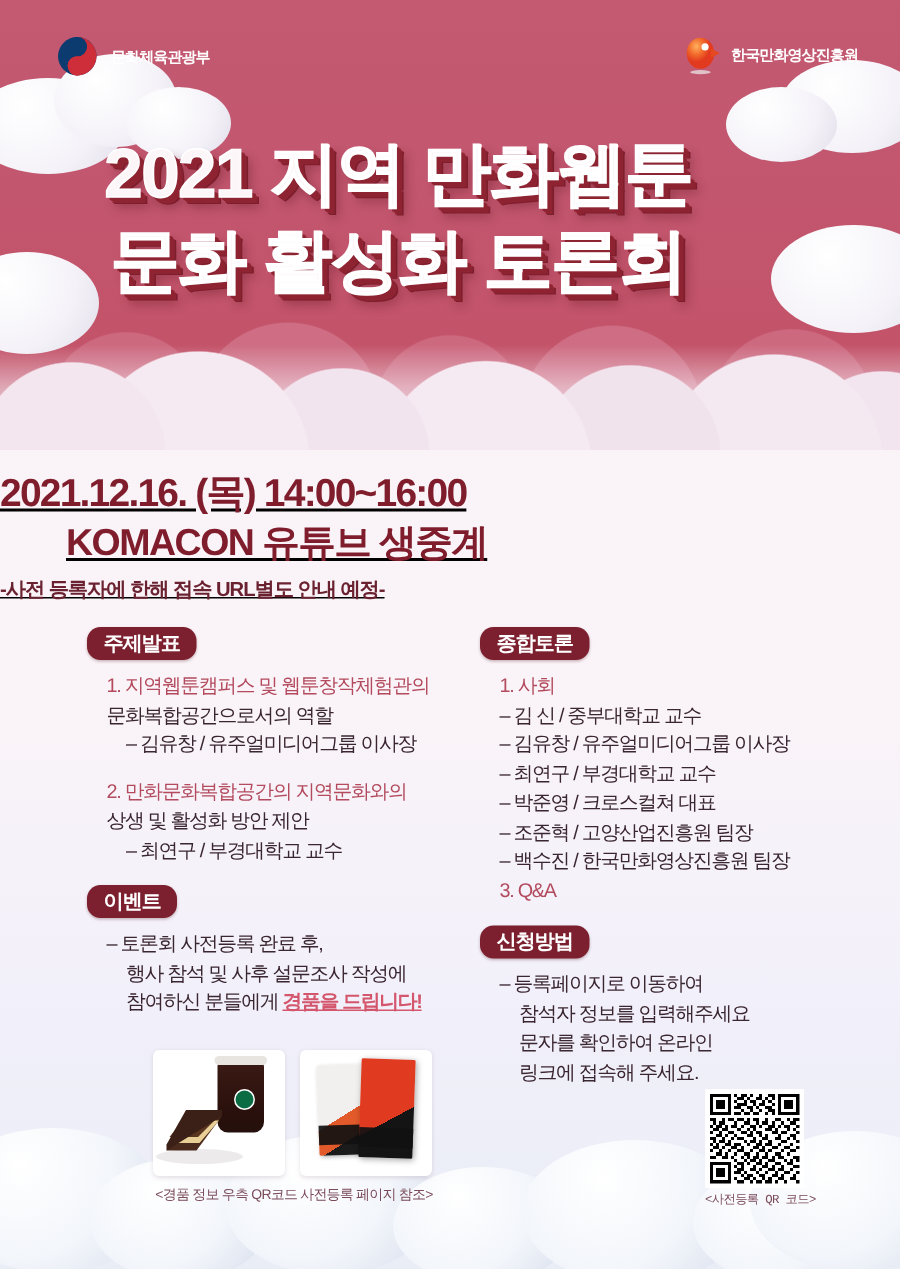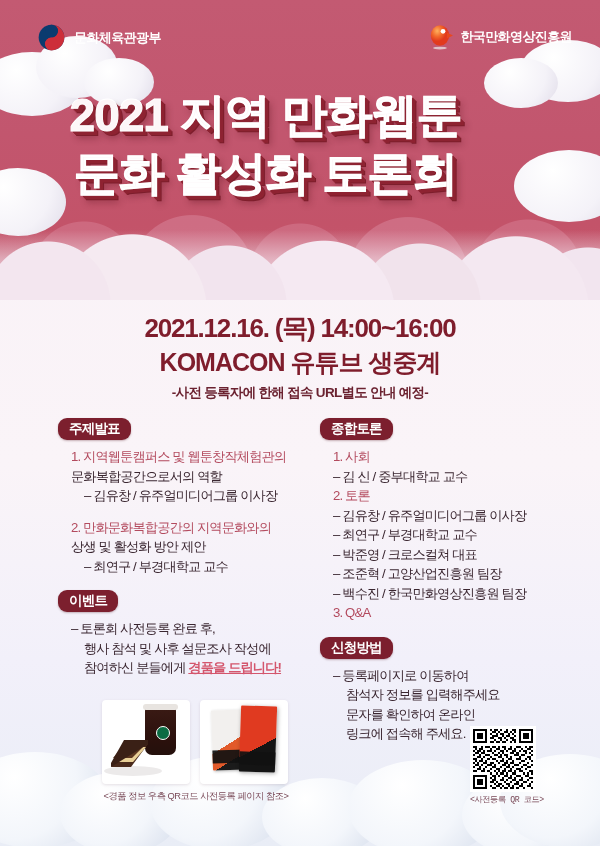--- a/index.html
+++ b/index.html
@@ -46,39 +46,39 @@
       radial-gradient(circle at 68% 104%, #d8849a 0 60px, transparent 61px),
       radial-gradient(circle at 88% 100%, #d67c92 0 54px, transparent 55px);
   }
   .wcloud{ position:absolute; border-radius:50%; background:
       radial-gradient(circle at 35% 28%, #ffffff 0%, #f4f2f8 60%, #dfdbe8 100%); }
 
   
   .hdr{ position:absolute; top:22px; left:0; width:600px; height:40px; z-index:6; }
   .logo-l{ position:absolute; left:38px; top:2px; display:flex; align-items:center; gap:9px; }
   .logo-r{ position:absolute; right:28px; top:2px; display:flex; align-items:center; gap:7px; }
-  .logo-text{ color:#fff; font-size:13px; font-weight:700; letter-spacing:-.6px; white-space:nowrap; }
+  .logo-text{ color:#fff; font-size:10px; font-weight:700; letter-spacing:-.6px; white-space:nowrap; }
   .taeguk{ width:27px; height:27px; }
   .komabird{ width:23px; height:26px; }
 
   
   .title{ position:absolute; top:86px; left:0; width:531px; text-align:center; z-index:7; }
   .tline{
     font-size:46px; font-weight:900; letter-spacing:-1px; line-height:58px;
     color:#fdf6f8;
     text-shadow:
       2px 2px 0 #8e2332, 3px 3px 0 #8e2332, 4px 4px 0 #8e2332,
       5px 5px 0 #7d1e2c, 6px 7px 7px rgba(90,20,32,.45);
     -webkit-text-stroke:1px #ffffff;
   }
 
   
-  .datebox{ position:absolute; top:312px; left:0; width:600px; text-align:center; z-index:7; }
+  .datebox{ position:absolute; top:312px; left:0; width:600px; z-index:7;text-decoration:underline; }
   .d1{ font-size:26px; font-weight:900; color:#7f1d2c; letter-spacing:-1.2px; line-height:32px; }
-  .d2{ font-size:25px; font-weight:900; color:#7f1d2c; letter-spacing:-1px; line-height:32px; margin-top:2px; }
+  .d2{ font-size:25px; font-weight:900; color:#7f1d2c; letter-spacing:-1px; line-height:32px; margin-top:2px;padding-left:44px; }
   .d3{ font-size:13.5px; font-weight:700; color:#6b2230; letter-spacing:-.7px; margin-top:6px; }
 
   
   .cols{ position:absolute; top:418px; left:0; width:486px; height:400px; z-index:8; }
   .colL{ position:absolute; left:58px; top:0; width:258px; }
   .colR{ position:absolute; left:320px; top:0; width:250px; }
 
   .badge{
     display:inline-block; background:#7c1f2e; color:#fff;
     font-size:13.5px; font-weight:800; letter-spacing:-.8px;
@@ -214,21 +214,20 @@
           </div>
       </div>
     </div>
 
     <div class="colR">
       <div>
         <span class="badge">종합토론</span>
         <div class="lst">
             <div class="li num ind1">1. 사회</div>
             <div class="li ind1">– 김  신 / 중부대학교 교수</div>
-            <div class="li num ind1">2. 토론</div>
             <div class="li ind1">– 김유창 / 유주얼미디어그룹 이사장</div>
             <div class="li ind1">– 최연구 / 부경대학교 교수</div>
             <div class="li ind1">– 박준영 / 크로스컬쳐 대표</div>
             <div class="li ind1">– 조준혁 / 고양산업진흥원 팀장</div>
             <div class="li ind1">– 백수진 / 한국만화영상진흥원 팀장</div>
             <div class="li num ind1">3. Q&amp;A</div>
           </div>
       </div>
       <div style="height:14px"></div>
       <div>

